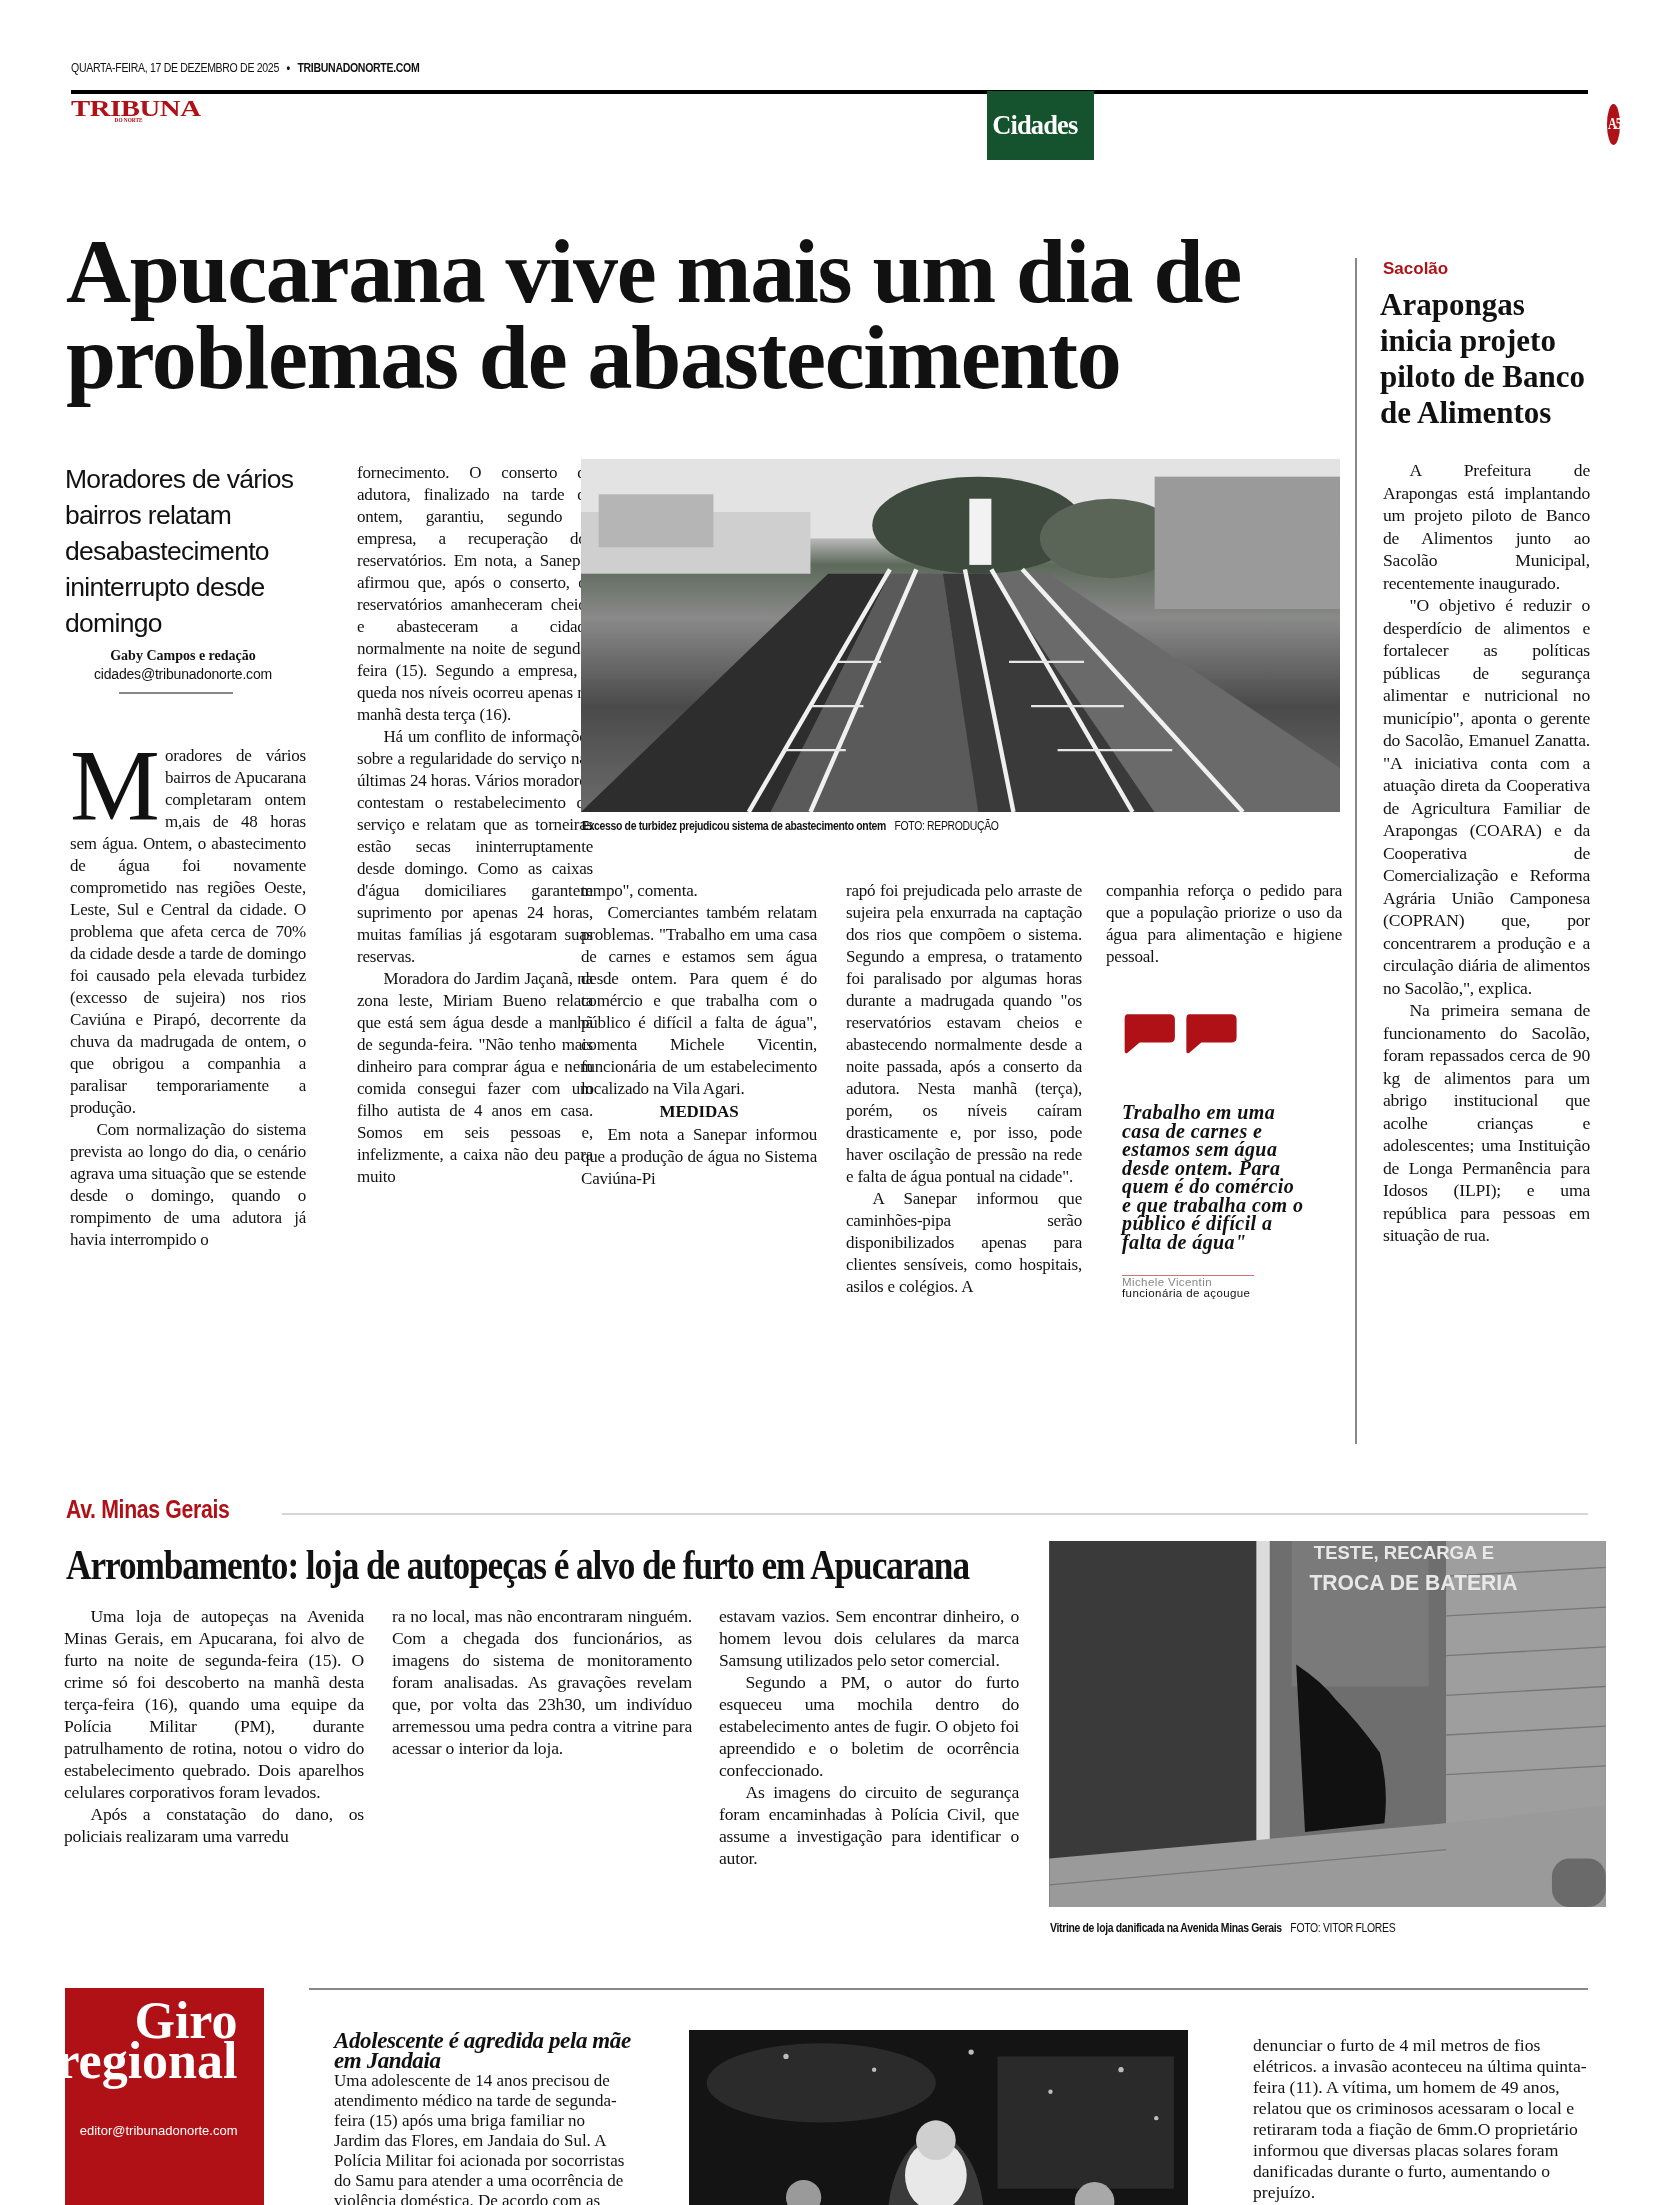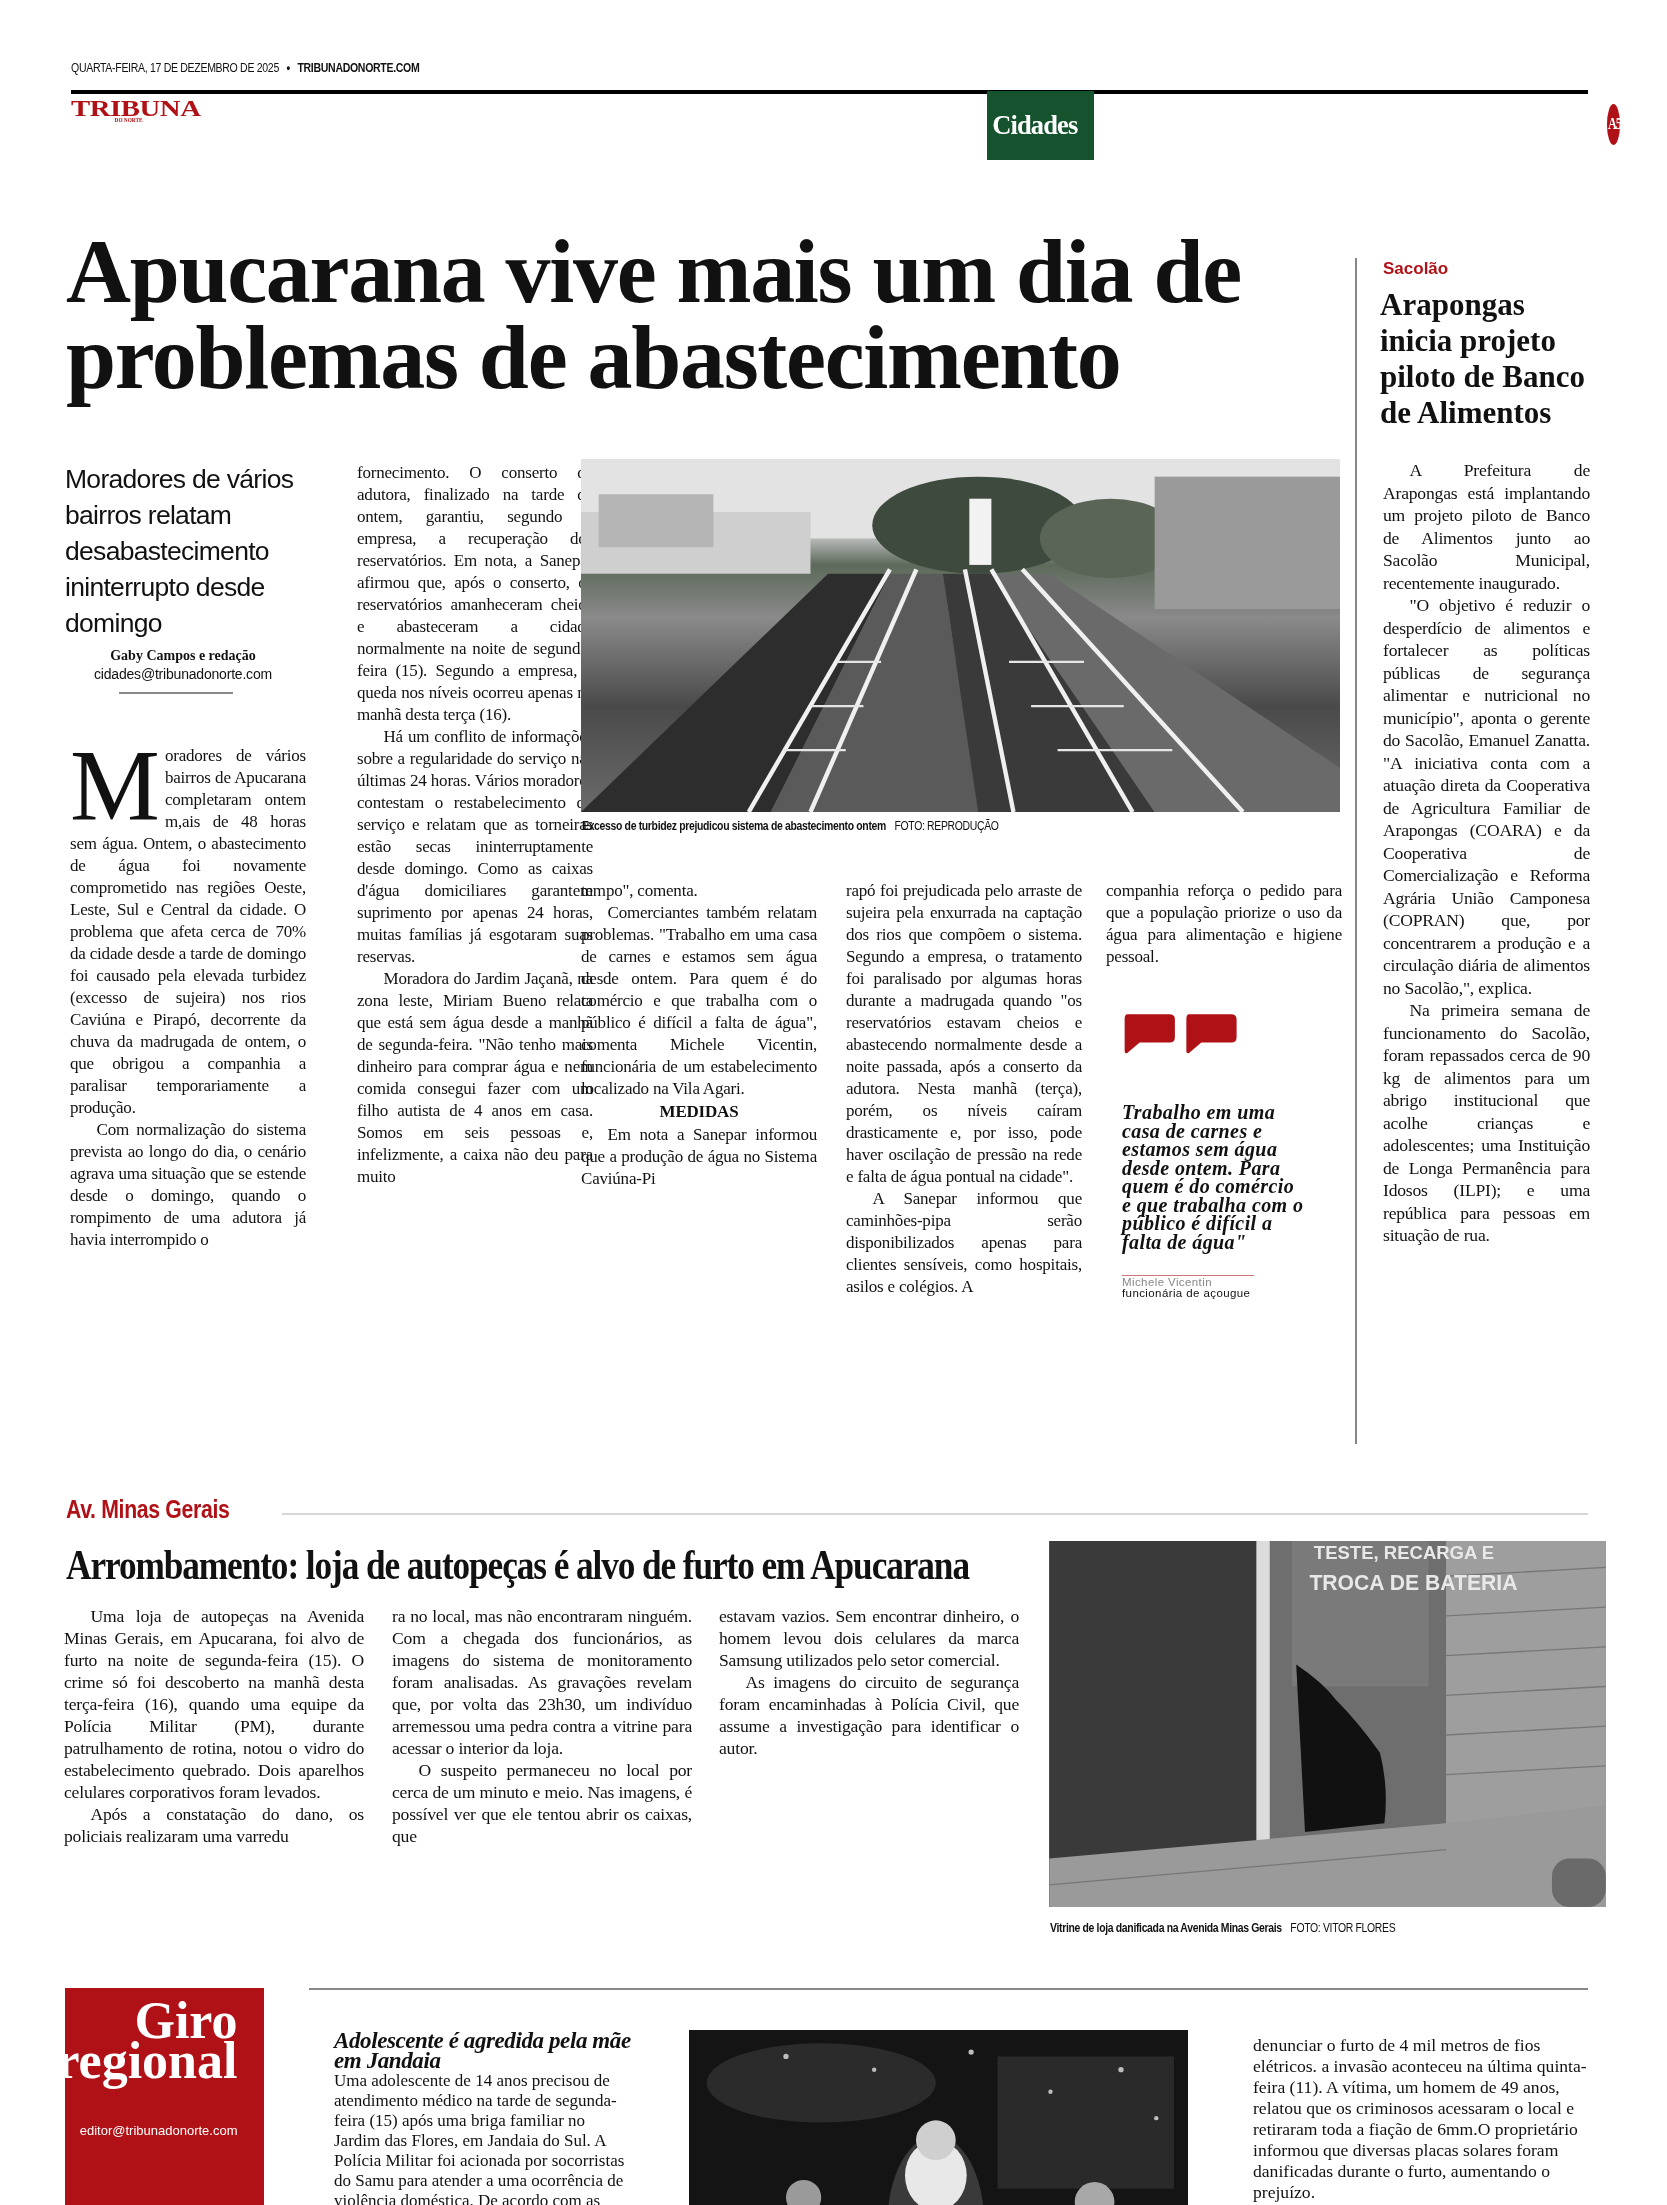--- a/index.html
+++ b/index.html
@@ -139,24 +139,24 @@
 <div class="abs cond red" style="left:66px;top:1495px;font-size:25px;font-weight:700;letter-spacing:-0.4px;transform:scaleX(0.85);transform-origin:left;">Av. Minas Gerais</div>
 <div class="abs hrule-gray" style="left:282px;top:1513px;width:1306px;height:1.8px;background:#d6d6d6;"></div>
 <div class="abs serif" style="left:66px;top:1541px;font-size:42px;font-weight:700;letter-spacing:-1.3px;white-space:nowrap;transform:scaleX(0.84);transform-origin:left;">Arrombamento: loja de autopeças é alvo de furto em Apucarana</div>
 
 <div class="abs body-text" style="left:64px;top:1605px;width:300px;font-size:17.6px;">
   <p>Uma loja de autopeças na Avenida Minas Gerais, em Apucarana, foi alvo de furto na noite de segunda-feira (15). O crime só foi descoberto na manhã desta terça-feira (16), quando uma equipe da Polícia Militar (PM), durante patrulhamento de rotina, notou o vidro do estabelecimento quebrado. Dois aparelhos celulares corporativos foram levados.</p>
   <p>Após a constatação do dano, os policiais realizaram uma varredu</p>
 </div>
 <div class="abs body-text" style="left:392px;top:1605px;width:300px;font-size:17.6px;">
   <p class="noindent">ra no local, mas não encontraram ninguém. Com a chegada dos funcionários, as imagens do sistema de monitoramento foram analisadas. As gravações revelam que, por volta das 23h30, um indivíduo arremessou uma pedra contra a vitrine para acessar o interior da loja.</p>
-  <p>O suspeito permaneceu no local por cerca de um minuto e meio. Nas imagens, é possível ver que ele tentou abrir os caixas, que</p>
 </div>
 <div class="abs body-text" style="left:719px;top:1605px;width:300px;font-size:17.6px;">
   <p class="noindent">estavam vazios. Sem encontrar dinheiro, o homem levou dois celulares da marca Samsung utilizados pelo setor comercial.</p>
+  <p>Segundo a PM, o autor do furto esqueceu uma mochila dentro do estabelecimento antes de fugir. O objeto foi apreendido e o boletim de ocorrência confeccionado.</p>
   <p>As imagens do circuito de segurança foram encaminhadas à Polícia Civil, que assume a investigação para identificar o autor.</p>
 </div>
 
 <div class="abs photo" style="left:1049px;top:1541px;width:557px;height:366px;background:#8c8c8c;">
   <svg width="557" height="366" style="display:block;" viewBox="0 0 1262 830">
     <polygon points="0,0 470,0 470,890 0,900" fill="#3a3a3a"></polygon>
     <polygon points="470,0 900,0 900,640 470,700" fill="#6e6e6e"></polygon>
     <rect x="470" y="0" width="30" height="720" fill="#dcdcdc"></rect>
     <rect x="550" y="0" width="310" height="330" fill="#7a7a7a"></rect>
     <path d="M560 280 Q620 320 650 360 Q700 410 750 480 Q770 560 760 640 L580 660 L560 280 Z" fill="#111"></path>

